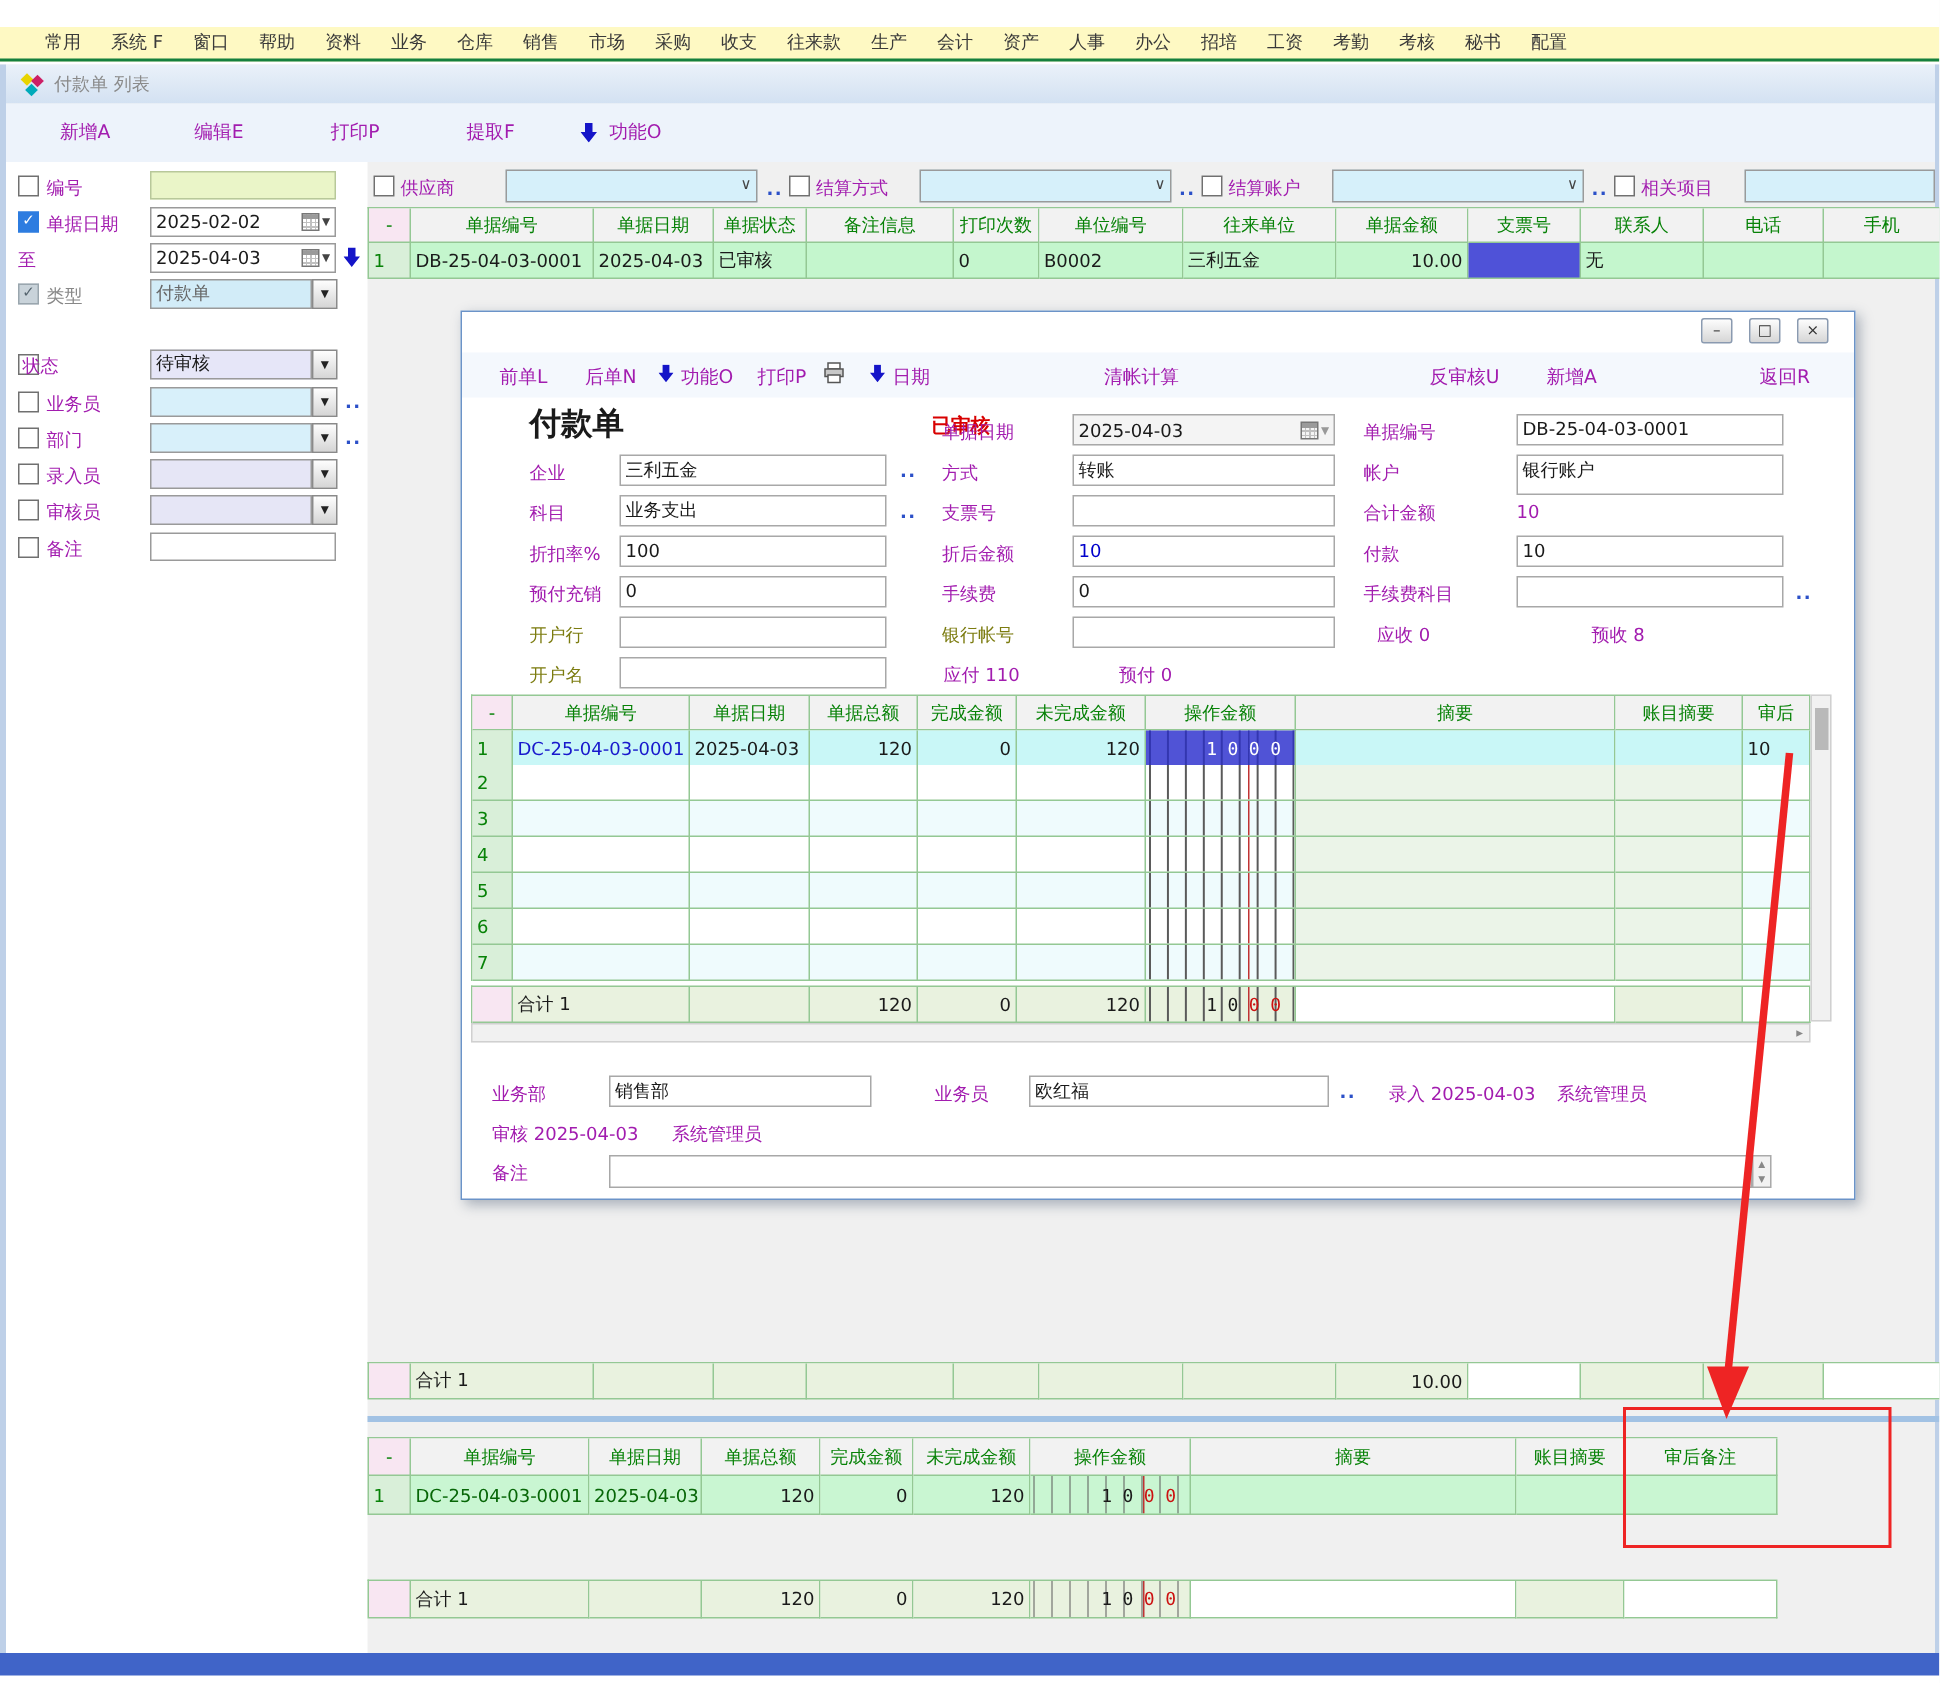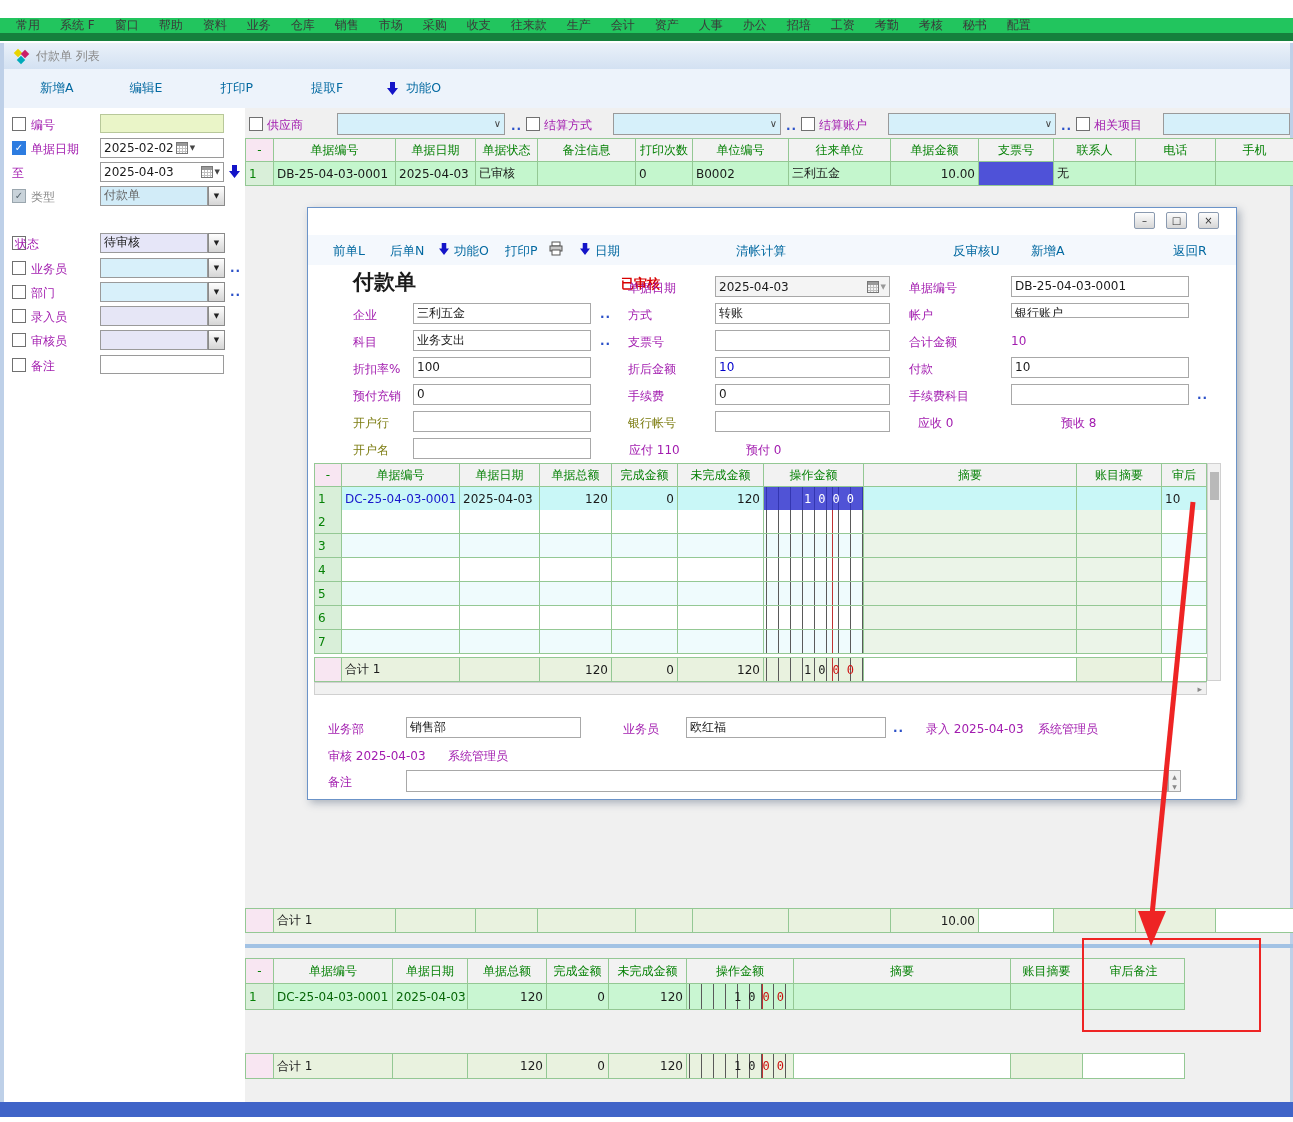--- a/index.html
+++ b/index.html
@@ -8,28 +8,28 @@
   .screen{position:relative;width:1293px;height:1122px;background:#fff;overflow:hidden}
 
   
   .titlebar{left:0;top:0;width:100%;height:18px;background:#fff;display:flex;align-items:center;gap:6px;padding-left:4px;box-sizing:border-box}
   .titletext{color:#8a8466;font-size:12px}
   .logo{position:relative;width:16px;height:15px;display:inline-block;flex:0 0 16px}
   .logo i{position:absolute;width:6px;height:6px;transform:rotate(45deg)}
   .logo .d1{left:1px;top:1px;background:#e8d400}
   .logo .d2{left:8px;top:2px;background:#cc1f66}
   .logo .d3{left:4px;top:8px;background:#00aaba}
-  .menubar{left:0;top:18px;width:100%;height:23px;background:#22c55e;display:flex;align-items:center;padding-left:6px;box-sizing:border-box;border-bottom:8px solid #15803d}
+  .menubar{left:0;top:18px;width:100%;height:23px;background:#fef9c3;display:flex;align-items:center;padding-left:20px;box-sizing:border-box;border-bottom:2px solid #15803d}
   .mi{padding:0 10px;color:#3a3a3a;white-space:nowrap}
 
   
   .mainwin{left:0;top:43px;width:1293px;height:1059px;background:#f0f0f0;border-left:4px solid #bed0e8;border-right:3px solid #bed0e8;box-sizing:border-box}
   .winhdr{left:4px;top:43px;width:1286px;height:26px;background:linear-gradient(#eaf1f9,#d3e1f2);display:flex;align-items:center;gap:6px;padding-left:10px;box-sizing:border-box;color:#8a8a8a}
   .toolbar1{left:4px;top:69px;width:1286px;height:39px;background:#edf3fb;display:flex;align-items:center}
-  .tlink{color:#0369a1;font-size:12.5px;white-space:nowrap}
+  .tlink{color:#a21caf;font-size:12.5px;white-space:nowrap}
   .leftpanel{left:4px;top:108px;width:241px;height:994px;background:#fff}
 
   
   .cb{width:14px;height:14px;border:1px solid #707070;background:#fff;display:inline-block;box-sizing:border-box;text-align:center;line-height:12px;font-size:10px}
   .cb.on{background:#2d7ce0;border-color:#2d7ce0;color:#fff}
   .cb.ondis{background:#c9d3da;border-color:#9aa6ae;color:#55646e}
   .field{border:1px solid #9a9a9a;background:#fff;box-sizing:border-box;font-size:12px;line-height:17px;padding:0 3px;overflow:hidden;white-space:nowrap}
   .combo{display:flex;align-items:center;justify-content:flex-end;gap:2px}
   .chev{color:#444;font-size:10px;line-height:10px}
   .dbtn{width:17px;background:linear-gradient(#fefefe,#d5d5d5);border:1px solid #8a8a8a;box-sizing:border-box;display:flex;align-items:center;justify-content:center;font-size:7px;color:#222}
@@ -138,21 +138,21 @@
     <span class="tlink" style="margin-left:8px">功能O</span>
   </div>
 
   <div class="a leftpanel"></div>
   <span class="a cb" style="left:12px;top:117px"></span>
   <span class="a flabel" style="left:31px;top:117px">编号</span>
   <div class="a field" style="left:100px;top:114px;width:124px;height:19px;background:#eaf5c8;border-color:#b8c89a"></div>
 
   <span class="a cb on" style="left:12px;top:141px">✓</span>
   <span class="a flabel" style="left:31px;top:141px">单据日期</span>
-  <div class="a field combo" style="left:100px;top:138px;width:124px;height:20px;justify-content:flex-start">
+  <div class="a field combo" style="left:100px;top:138px;width:124px;height:20px;justify-content:space-between">
     <span>2025-02-02</span>
     <span style="display:flex;align-items:center;gap:2px">
         <span class="cal"></span>
         <span class="chev" style="font-size:7px">▼</span>
       </span>
   </div>
 
   <span class="a flabel" style="left:12px;top:165px">至</span>
   <div class="a field combo" style="left:100px;top:162px;width:124px;height:20px;justify-content:space-between">
     <span>2025-04-03</span>
@@ -357,21 +357,21 @@
     </div>
     <span class="a flabel" style="left:601px;top:72px">单据编号</span>
     <div class="a fbox" style="left:703px;top:68px;width:178px;height:21px">DB-25-04-03-0001</div>
 
     <span class="a flabel" style="left:45px;top:99px">企业</span>
     <div class="a fbox" style="left:105px;top:95px;width:178px;height:21px">三利五金</div>
     <span class="a dots" style="left:292px;top:99px">..</span>
     <span class="a flabel" style="left:320px;top:99px">方式</span>
     <div class="a fbox" style="left:407px;top:95px;width:175px;height:21px">转账</div>
     <span class="a flabel" style="left:601px;top:99px">帐户</span>
-    <div class="a fbox" style="left:703px;top:95px;width:178px;height:15px">银行账户</div>
+    <div class="a fbox" style="left:703px;top:95px;width:178px;height:27px">银行账户</div>
 
     <span class="a flabel" style="left:45px;top:126px">科目</span>
     <div class="a fbox" style="left:105px;top:122px;width:178px;height:21px">业务支出</div>
     <span class="a dots" style="left:292px;top:126px">..</span>
     <span class="a flabel" style="left:320px;top:126px">支票号</span>
     <div class="a fbox" style="left:407px;top:122px;width:175px;height:21px"></div>
     <span class="a flabel" style="left:601px;top:126px">合计金额</span>
     <span class="a flabel" style="left:703px;top:126px">10</span>
 
     <span class="a flabel" style="left:45px;top:153px">折扣率%</span>

